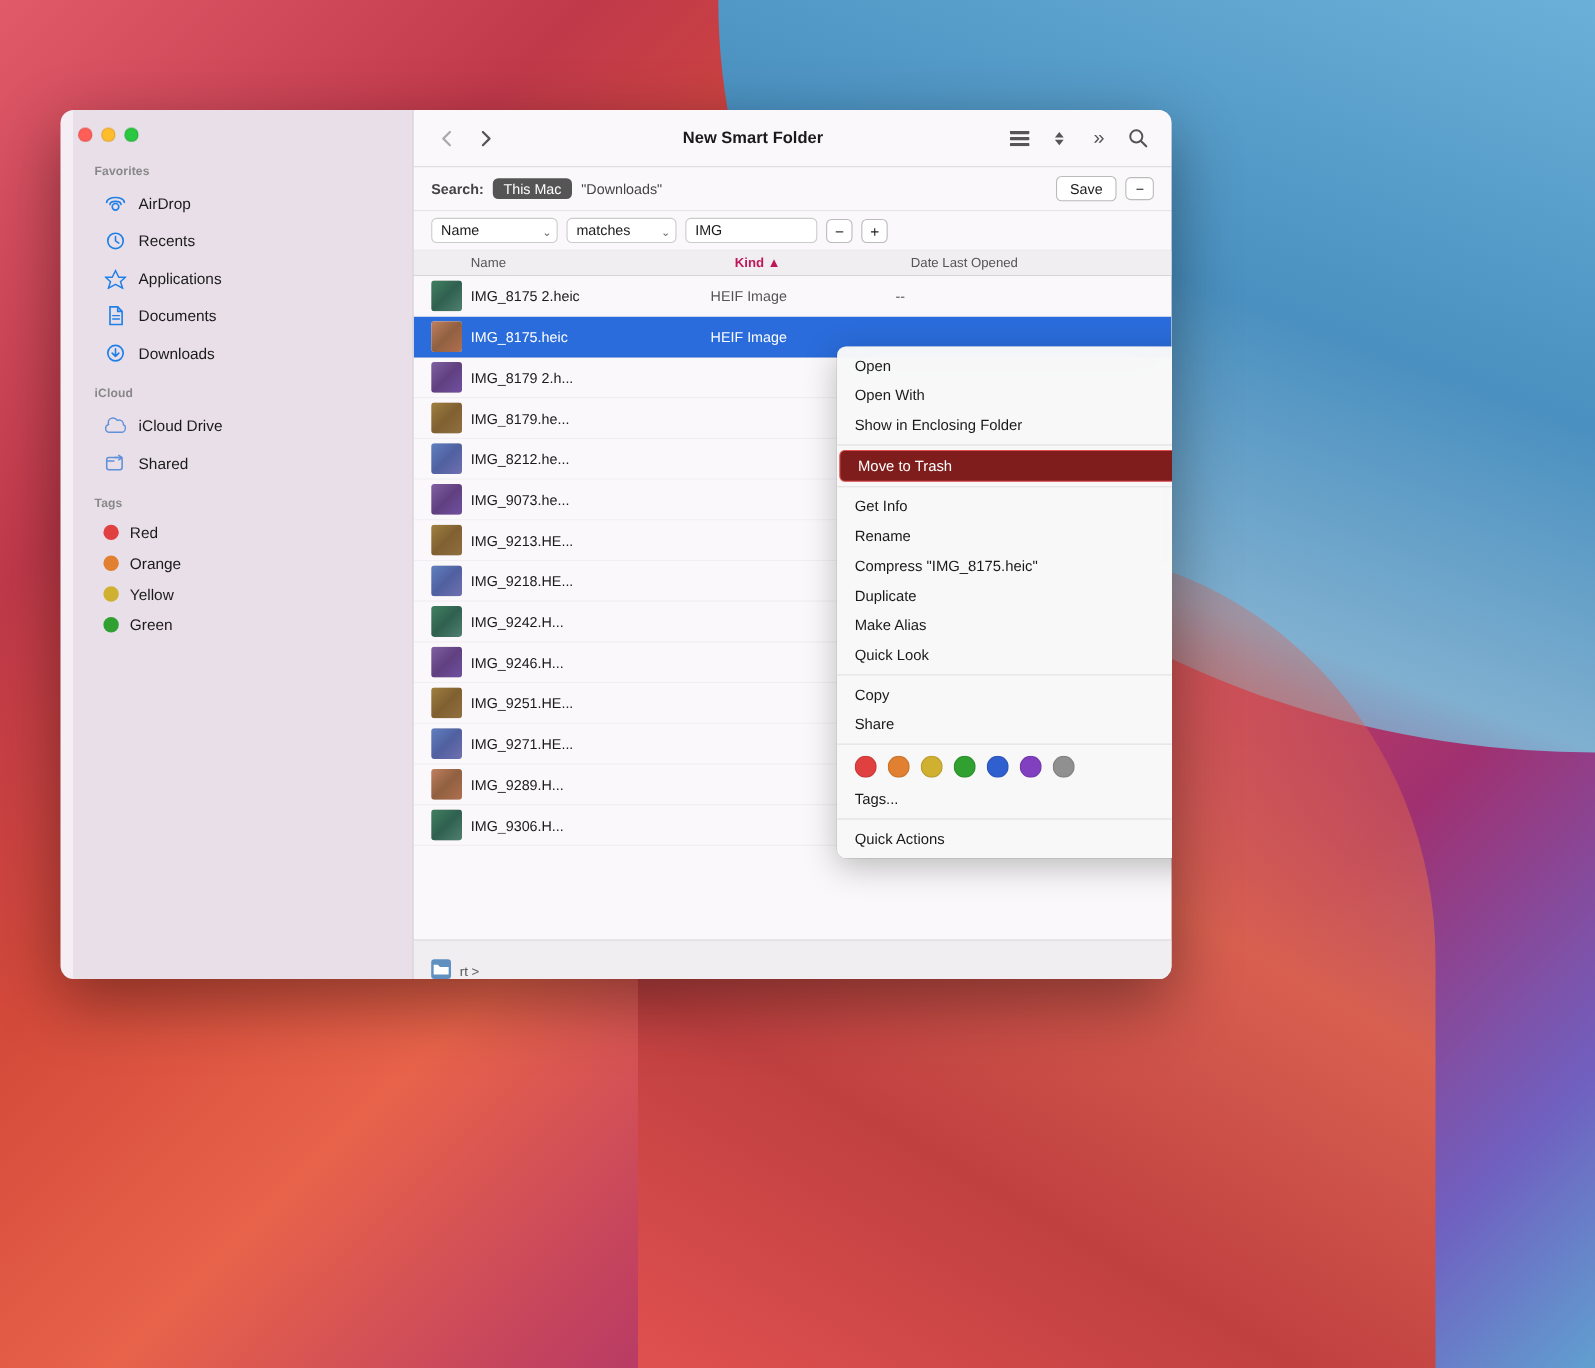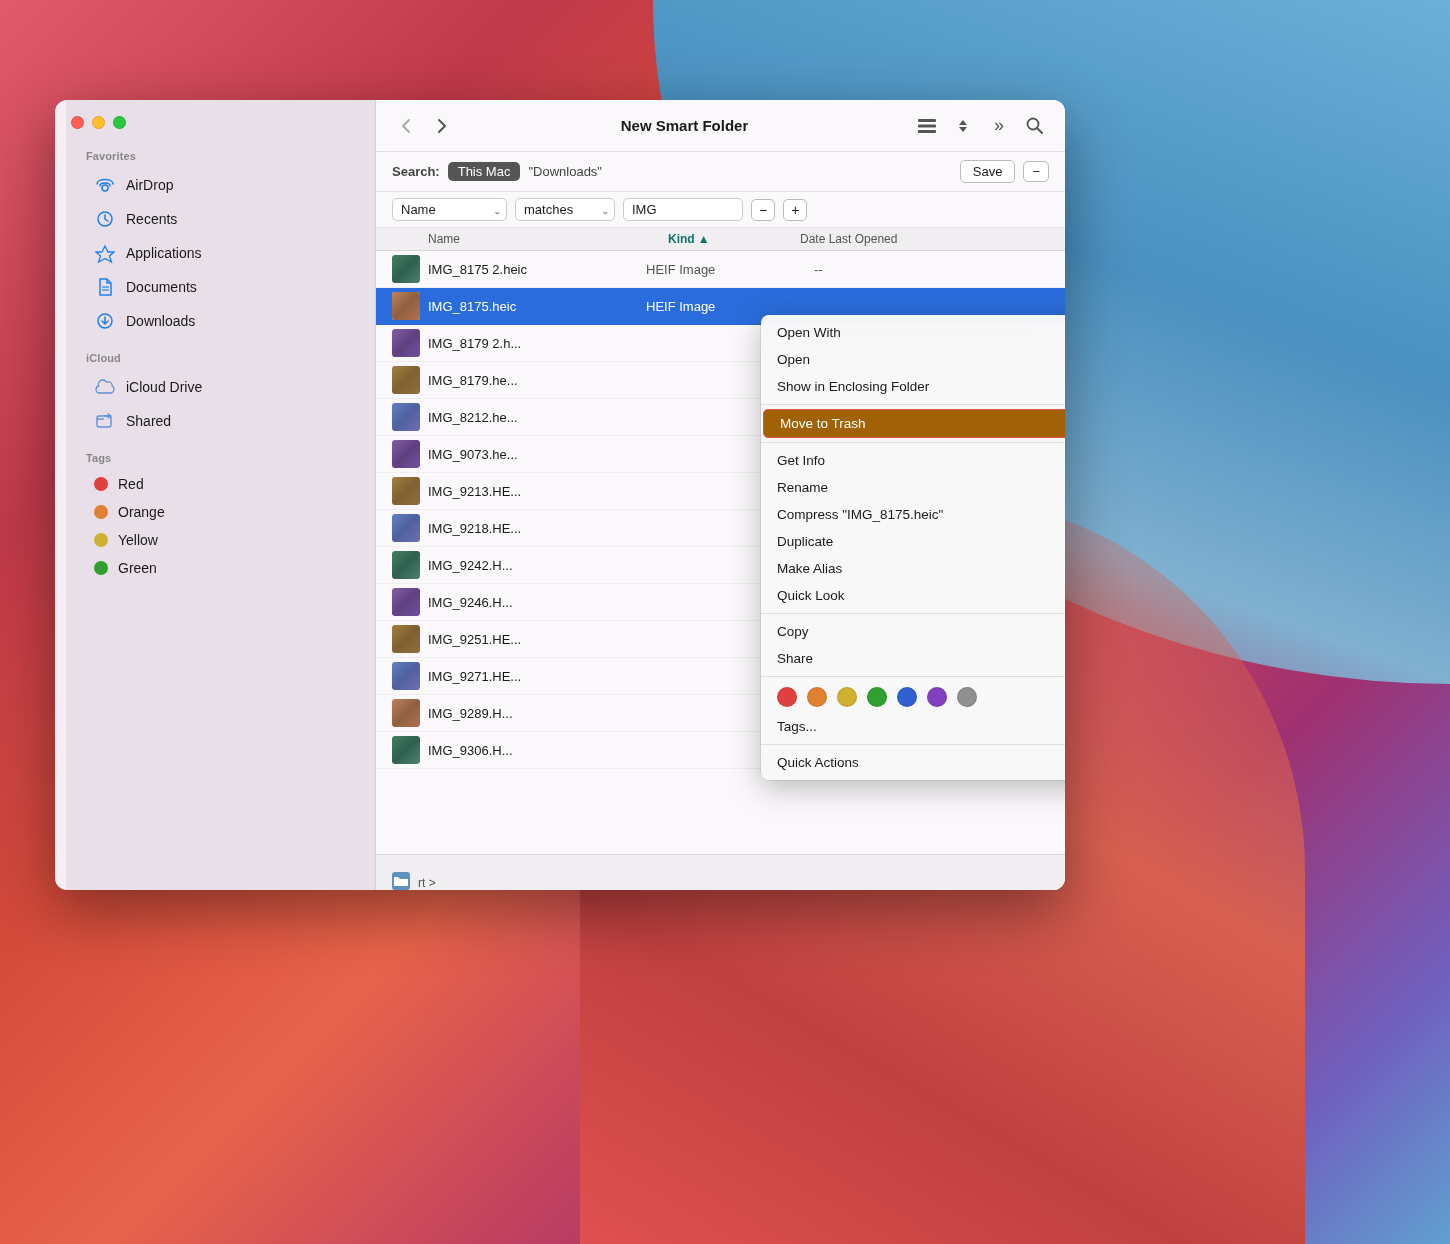--- a/index.html
+++ b/index.html
@@ -311,21 +311,21 @@
       font-size: 12px;
       color: #555;
       font-weight: 400;
       display: flex;
       align-items: center;
       gap: 3px;
       cursor: pointer;
     }
 
     .col-name { width: 240px; }
-    .col-kind { width: 132px; font-weight: 600; color: #0f766e; }
+    .col-kind { width: 160px; font-weight: 600; color: #be185d; }
     .col-date { flex: 1; }
 
     
     .file-list {
       flex: 1;
       overflow-y: auto;
       position: relative;
     }
 
     .file-row {
@@ -421,21 +421,21 @@
       display: flex;
       align-items: center;
       padding: 6px 16px;
       font-size: 13.5px;
       color: #1a1a1a;
       cursor: pointer;
       justify-content: space-between;
     }
 
     .ctx-item.highlighted {
-      background: #a16207;
+      background: #7f1d1d;
       color: white;
       border: 1.5px solid #e05050;
       border-radius: 5px;
       margin: 0 2px;
     }
 
     .ctx-separator {
       height: 1px;
       background: rgba(0,0,0,0.1);
       margin: 4px 0;
@@ -837,25 +837,25 @@
       <div class="bottom-icon">
         <svg width="14" height="12" viewBox="0 0 14 12">
           <path d="M0 2 L0 11 L14 11 L14 4 L6 4 L4 2 Z" fill="white"></path>
         </svg>
       </div>
       <span class="bottom-path">rt &gt;</span>
     </div>
 
     <div class="context-menu">
       <div class="ctx-item">
+        <span>Open</span>
+      </div>
+      <div class="ctx-item">
         <span>Open With</span>
 
-      </div>
-      <div class="ctx-item">
-        <span>Open</span>
       </div>
       <div class="ctx-item">
         <span>Show in Enclosing Folder</span>
       </div>
       <div class="ctx-separator"></div>
       <div class="ctx-item highlighted">
         <span>Move to Trash</span>
       </div>
       <div class="ctx-separator"></div>
       <div class="ctx-item">

